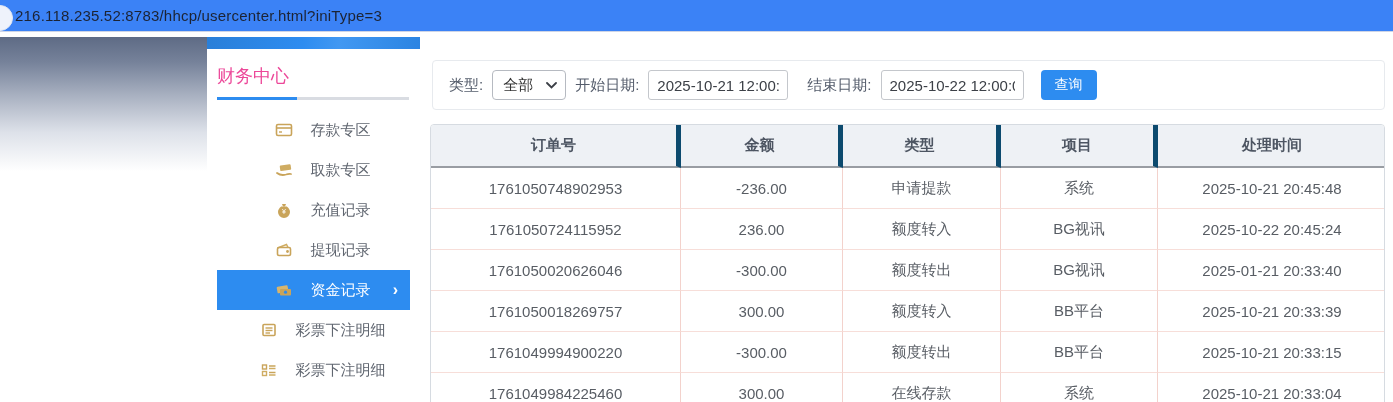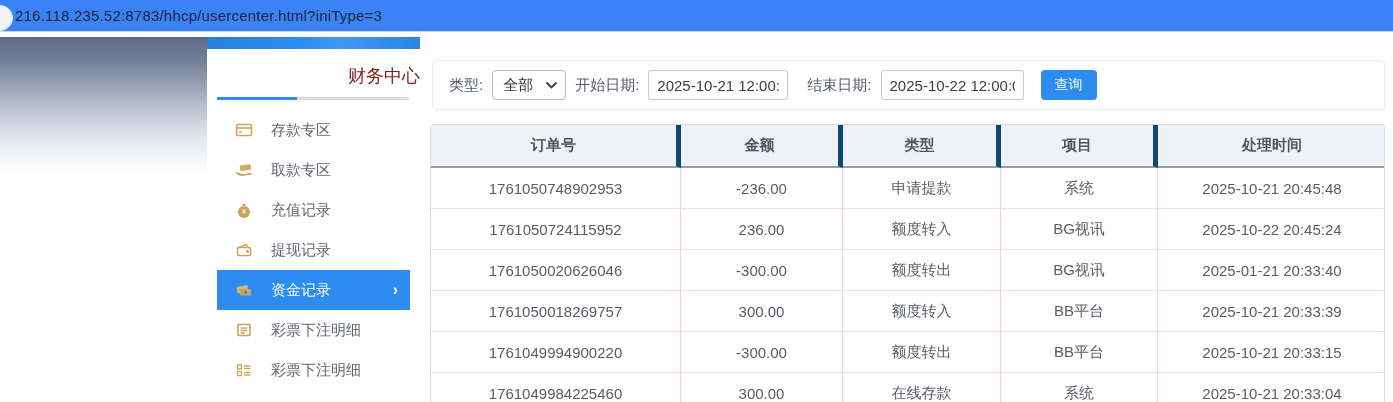--- a/index.html
+++ b/index.html
@@ -28,31 +28,31 @@
   
   .sidebar{
     position:absolute;left:207px;top:37px;width:213px;height:365px;
     background:#ffffff;
   }
   .side-strip{
     height:12px;width:100%;
     background:linear-gradient(95deg,#2a7fd8 0%,#2d8cf0 45%,#4198f2 62%,#2b84e2 100%);
   }
   .side-title{
-    margin:14px 0 0 10px;font-size:18px;color:#7f1d1d;line-height:26px;text-align:right;
+    margin:14px 0 0 10px;font-size:18px;color:#ec4899;line-height:26px;
   }
   .side-underline{
     position:relative;margin:8px 0 0 10px;width:192px;height:3px;background:#d9dce2;
   }
   .side-underline .blue{position:absolute;left:0;top:0;width:80px;height:3px;background:#2d8cf0;}
   .side-menu{margin-top:10px;}
   .menu-item{
     position:relative;height:40px;margin:0 10px;display:flex;align-items:center;
     padding-left:18px;gap:18px;cursor:pointer;box-sizing:border-box;
-    font-size:15px;color:#606670;
+    font-size:15px;color:#606670;justify-content:center;
   }
   .menu-item .mi-icon{width:18px;height:18px;display:inline-flex;align-items:center;justify-content:center;flex:0 0 18px;}
   .menu-item.active{background:#2d8cf0;color:#ffffff;}
   .menu-item .chev{
     position:absolute;right:12px;top:50%;transform:translateY(-50%);
     color:#ffffff;font-size:16px;line-height:16px;font-weight:bold;
   }
   
   .filter-panel{
     position:absolute;left:432px;top:60px;width:953px;height:50px;box-sizing:border-box;

